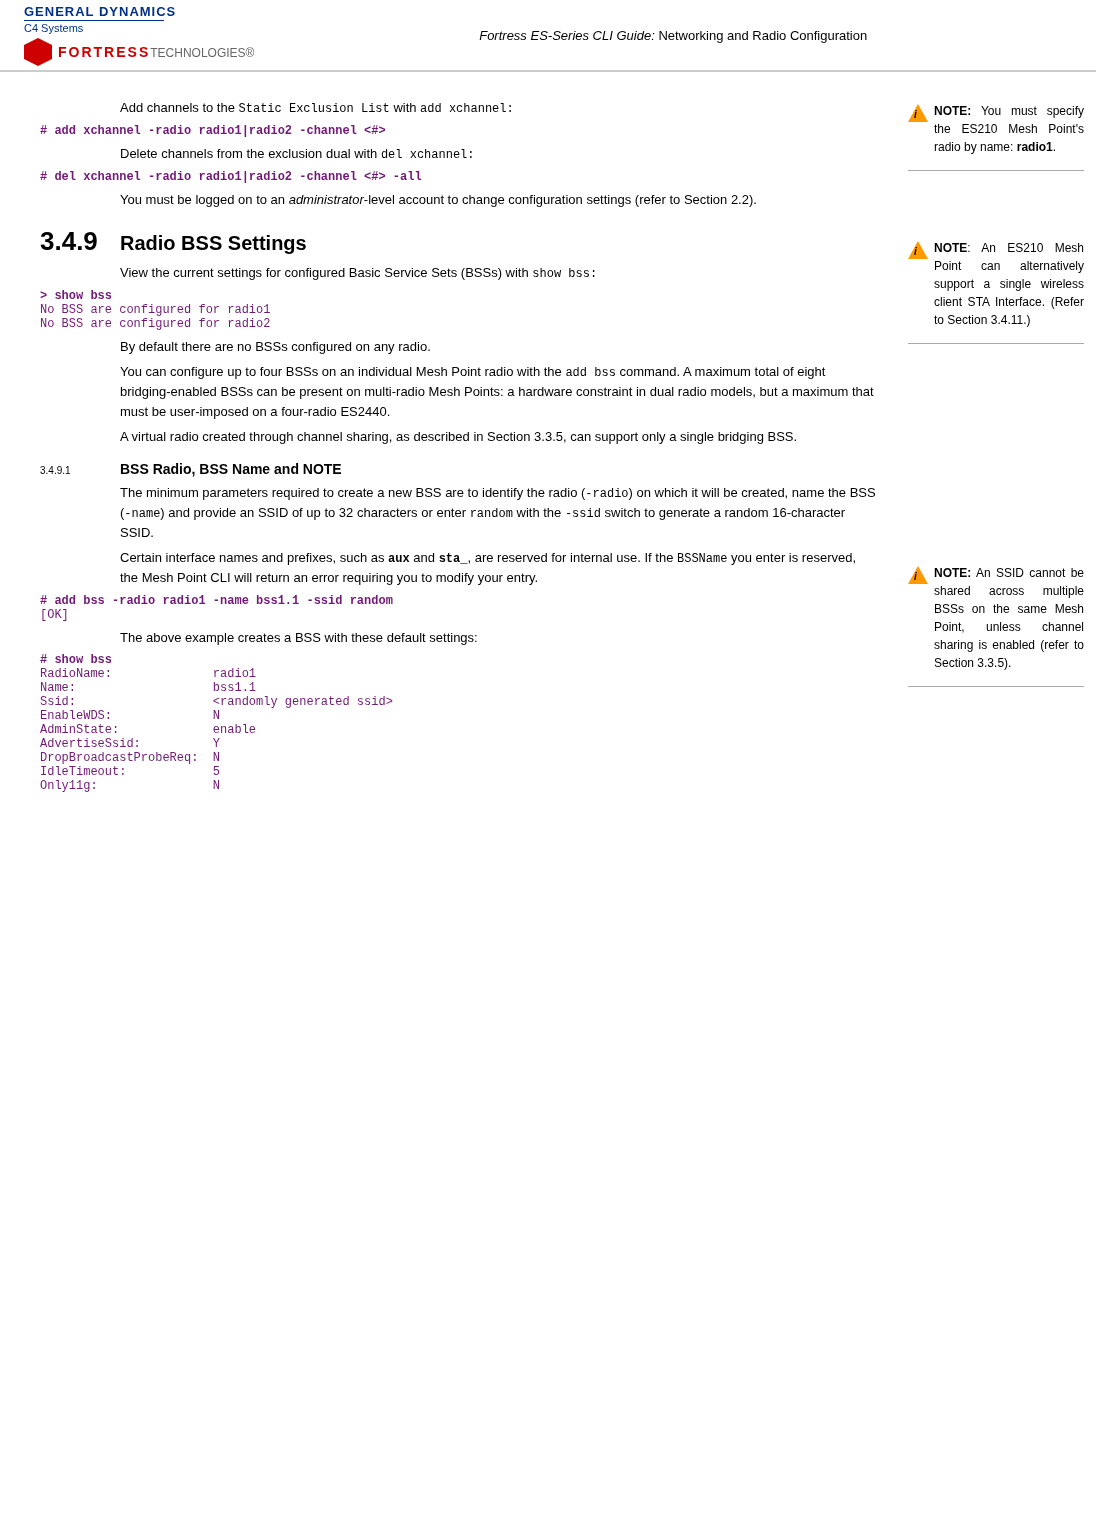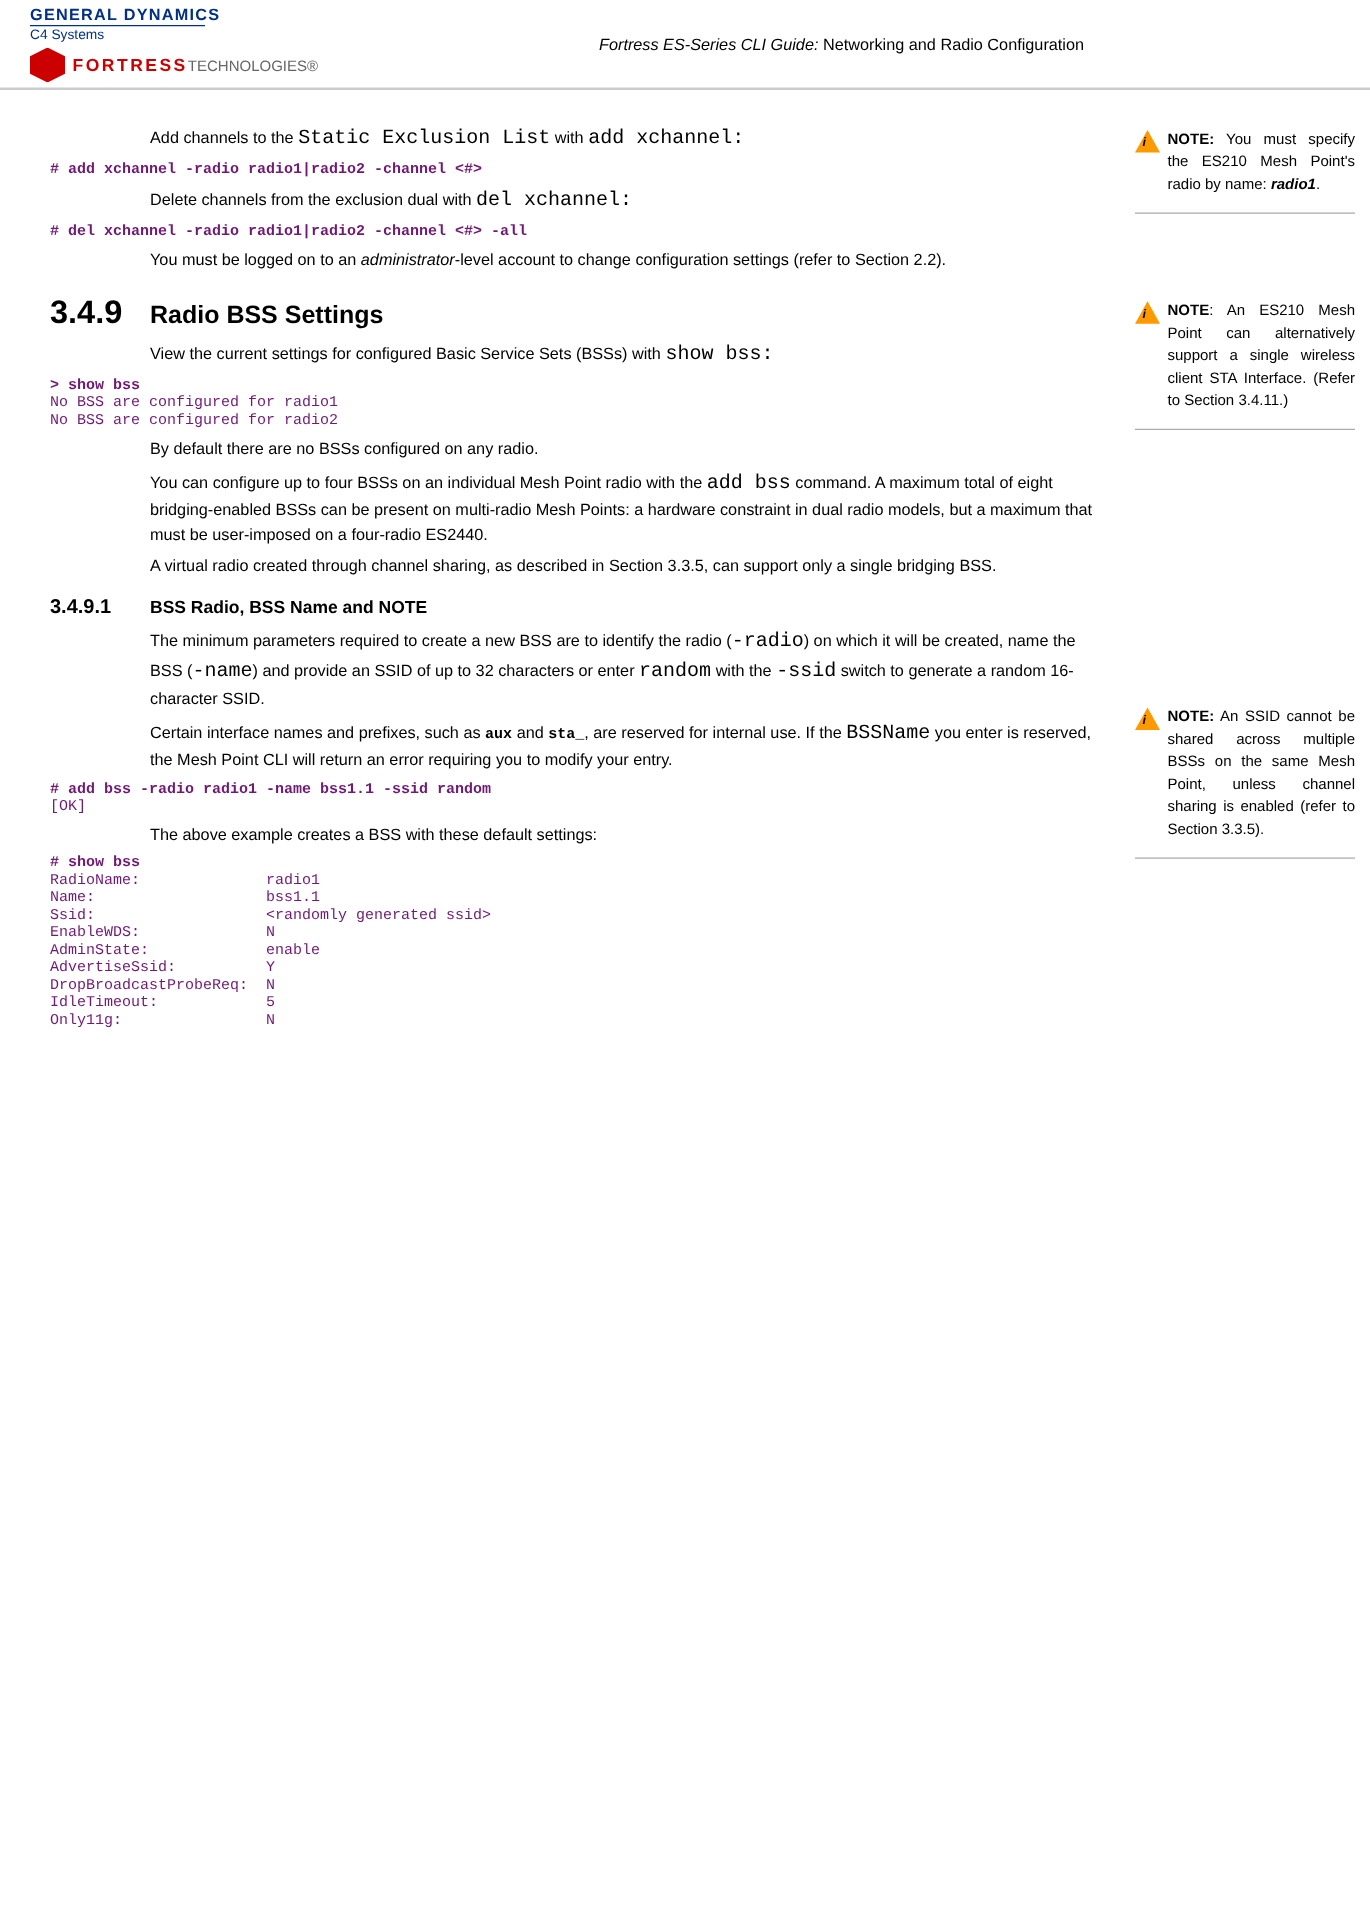--- a/index.html
+++ b/index.html
@@ -101,22 +101,22 @@
     .section-title {
       font-size: 20px;
       font-weight: bold;
     }
     .subsection-heading {
       display: flex;
       align-items: baseline;
       margin: 14px 0 4px 0;
     }
     .subsection-number {
-      font-size: 16px;
-      font-weight: bold;
+      font-size: 10px;
+      font-weight: normal;
       min-width: 80px;
     }
     .subsection-title {
       font-size: 14px;
       font-weight: bold;
     }
 
     
     .indent {
       margin-left: 80px;
@@ -125,21 +125,21 @@
     
     .code-block {
       font-family: 'Courier New', Courier, monospace;
       font-size: 12px;
       color: #701a75;
       margin: 6px 0;
       white-space: pre;
     }
     .code-inline {
       font-family: 'Courier New', Courier, monospace;
-      font-size: 16px;
+      font-size: 12px;
       text-align: center;
     }
     .code-bold {
       font-family: 'Courier New', Courier, monospace;
       font-size: 12px;
       font-weight: bold;
     }
 
     
     .para {
@@ -182,21 +182,20 @@
     }
     .note-text {
       font-size: 12px;
       line-height: 1.5;
       text-align: justify;
     }
     .note-bold {
       font-weight: bold;
     }
     .note-italic {
-      font-style: italic;
       font-weight: bold;
     }
   </style>
 </head>
 <body>
 
 <div class="header">
   <div class="header-left">
     <div>
       <div class="header-logo-gd">GENERAL DYNAMICS</div>

